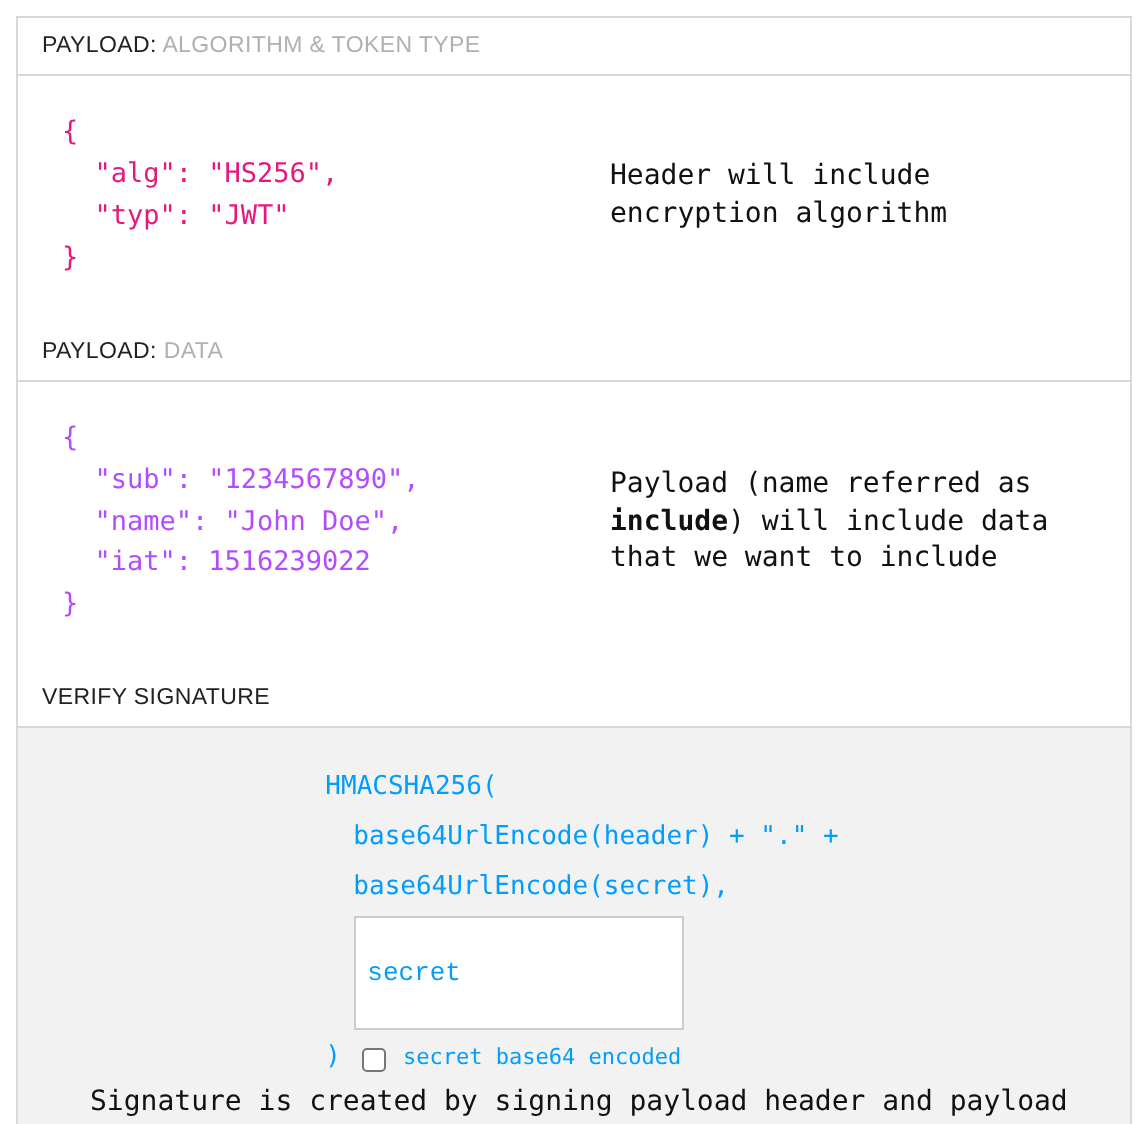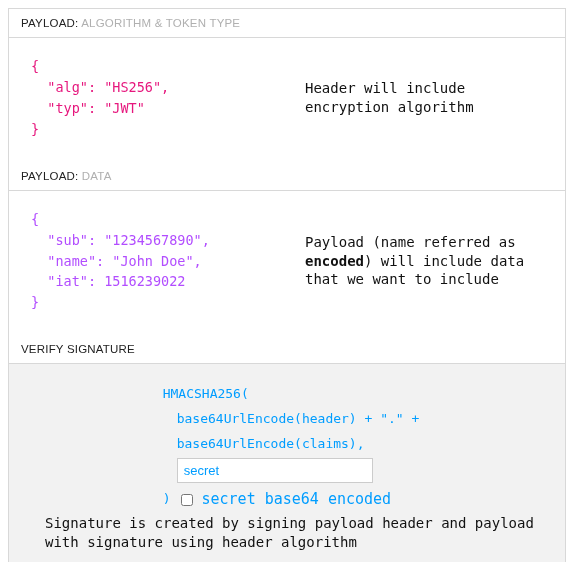--- a/index.html
+++ b/index.html
@@ -54,30 +54,30 @@
   .c-payload { color: #b24dff; }
   .c-sig    { color: #009dff; }
 
   .sig-code { font-size: 13px; line-height: 1.9; }
   .sig-indent { padding-left: 14px; display:block; }
 
   .secret-field {
     border: 1px solid #ccc;
     background: #fff;
     color: #009dff;
-    font-family: Liberation Sans, sans-serif;
+    font-family: Liberation Mono, monospace;
     font-size: 13px;
-    padding: 4px 6px;
-    width: 196px;
+    padding: 20px 6px;
+    width: 165px;
     margin: 2px 0 2px 14px;
     display: block;
   }
   .sig-lastline { display:flex; align-items:center; gap:6px; }
   .chk { width:12px; height:12px; }
-  .sig-lastline label { color:#009dff; font-family:inherit; font-size:15px; }
+  .sig-lastline label { color:#009dff; font-family:inherit; font-size:11px; }
 </style>
 </head>
 <body>
 
 <div class="panel">
 
   <div class="section-title-bar">
     <span class="section-title-strong">PAYLOAD:</span>
     <span class="section-title-weak">ALGORITHM &amp; TOKEN TYPE</span>
   </div>
@@ -96,32 +96,32 @@
     <span class="section-title-strong">PAYLOAD:</span>
     <span class="section-title-weak">DATA</span>
   </div>
   <div class="section-body">
     <div class="code-col c-payload">{
   "sub": "1234567890",
   "name": "John Doe",
   "iat": 1516239022
 }</div>
     <div class="note-col">
-      <span>Payload (name referred as </span><b>encoded</b><span>) will include data that we want to include</span>
+      <span>Payload (name referred as </span><b>include</b><span>) will include data that we want to include</span>
     </div>
   </div>
 
   <div class="section-title-bar">
     <span class="section-title-strong">VERIFY SIGNATURE</span>
   </div>
   <div class="section-body sig">
     <div class="code-col c-sig sig-code" style="white-space:normal;">
       <span>HMACSHA256(</span>
       <span class="sig-indent">base64UrlEncode(header) + "." +</span>
-      <span class="sig-indent">base64UrlEncode(claims),</span>
+      <span class="sig-indent">base64UrlEncode(secret),</span>
       <input class="secret-field" value="secret" style="">
       <span class="sig-lastline">
         <span>)</span>
         <input type="checkbox" class="chk" style="">
         <label>secret base64 encoded</label>
       </span>
     </div>
     <div class="note-col">Signature is created by signing payload header and payload with signature using header algorithm</div>
   </div>
 

